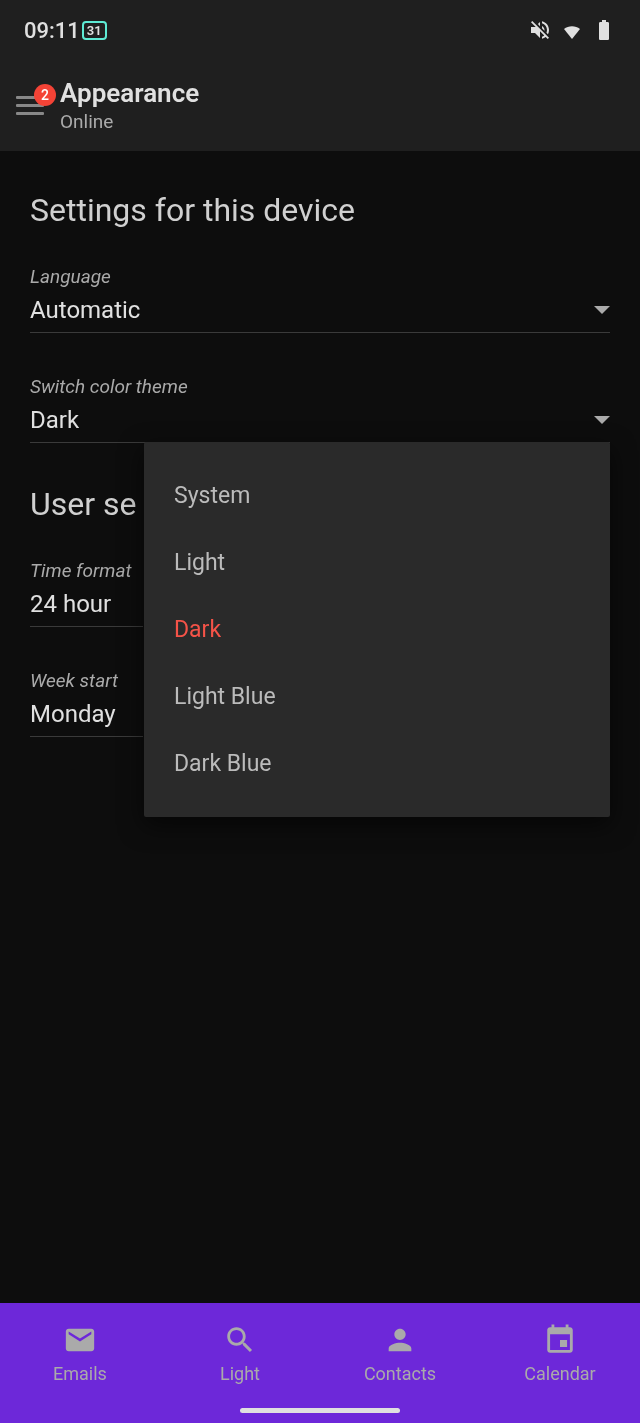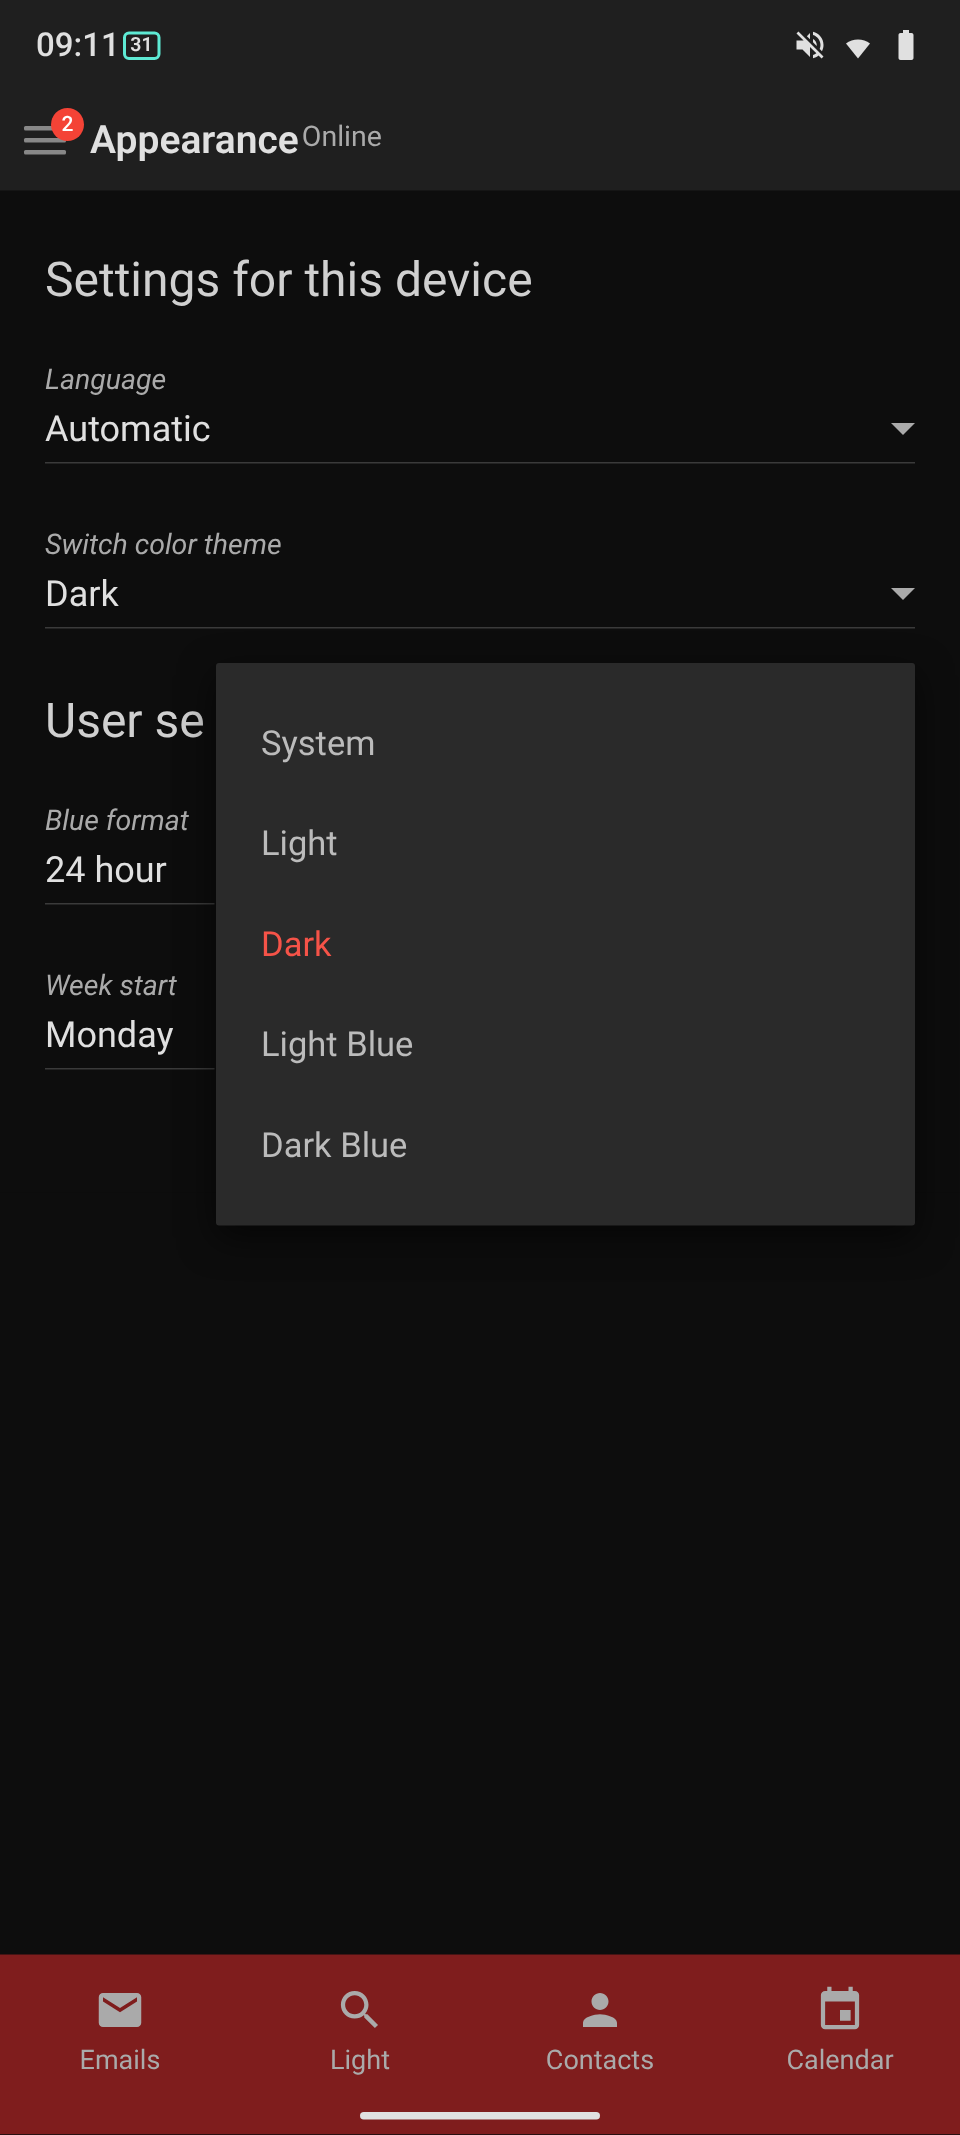--- a/index.html
+++ b/index.html
@@ -81,20 +81,21 @@
       min-width: 22px;
       height: 22px;
       border-radius: 11px;
       display: flex;
       align-items: center;
       justify-content: center;
       font-weight: 500;
     }
     .header-text {
       display: flex;
+      flex-direction: column;
       gap: 2px;
     }
     .header-title {
       font-size: 26px;
       font-weight: 600;
       color: #e0e0e0;
     }
     .header-subtitle {
       font-size: 19px;
       color: #aaa;
@@ -154,21 +155,21 @@
     }
     .dropdown-item.selected {
       color: #f55348;
     }
     .bottom-nav {
       position: absolute;
       bottom: 0;
       left: 0;
       right: 0;
       height: 120px;
-      background: #7f1d1d;
+      background: #6d28d9;
       display: flex;
       justify-content: space-around;
       align-items: center;
       padding-bottom: 20px;
     }
     .nav-item {
       display: flex;
       flex-direction: column;
       align-items: center;
       gap: 6px;
@@ -245,21 +246,21 @@
     <div class="setting-label">Switch color theme</div>
     <div class="setting-value">
       <span>Dark</span>
       <span class="dropdown-arrow"></span>
     </div>
   </div>
 
   <div class="section-title" style="margin-top:30px">User se</div>
 
   <div class="setting-item" style="width:113px">
-    <div class="setting-label">Blue format</div>
+    <div class="setting-label">Time format</div>
     <div class="setting-value">
       <span>24 hour</span>
     </div>
   </div>
 
   <div class="setting-item" style="width:113px">
     <div class="setting-label">Week start</div>
     <div class="setting-value">
       <span>Monday</span>
     </div>

